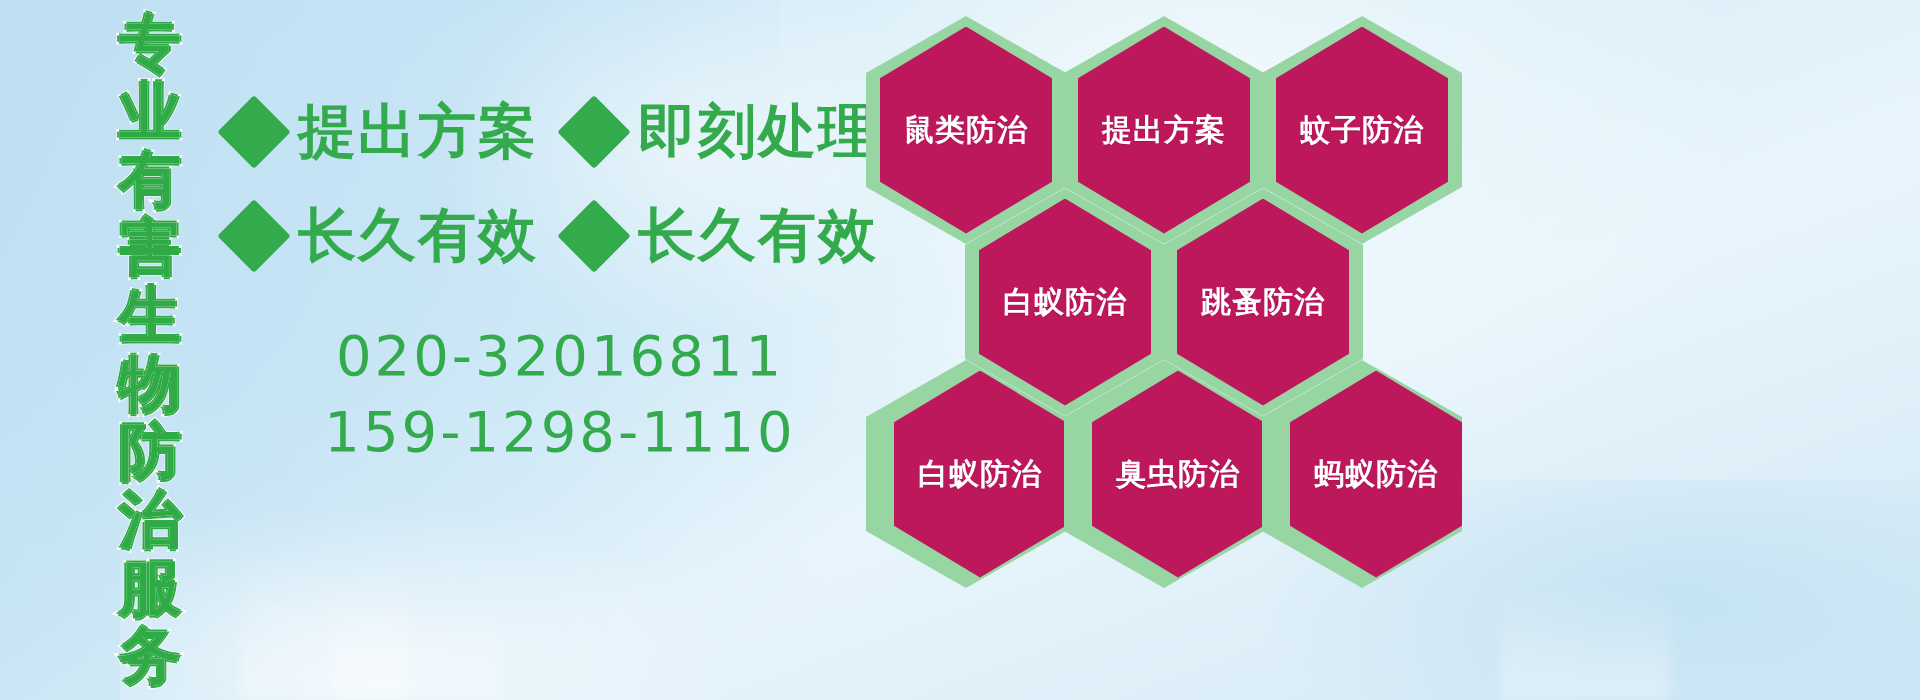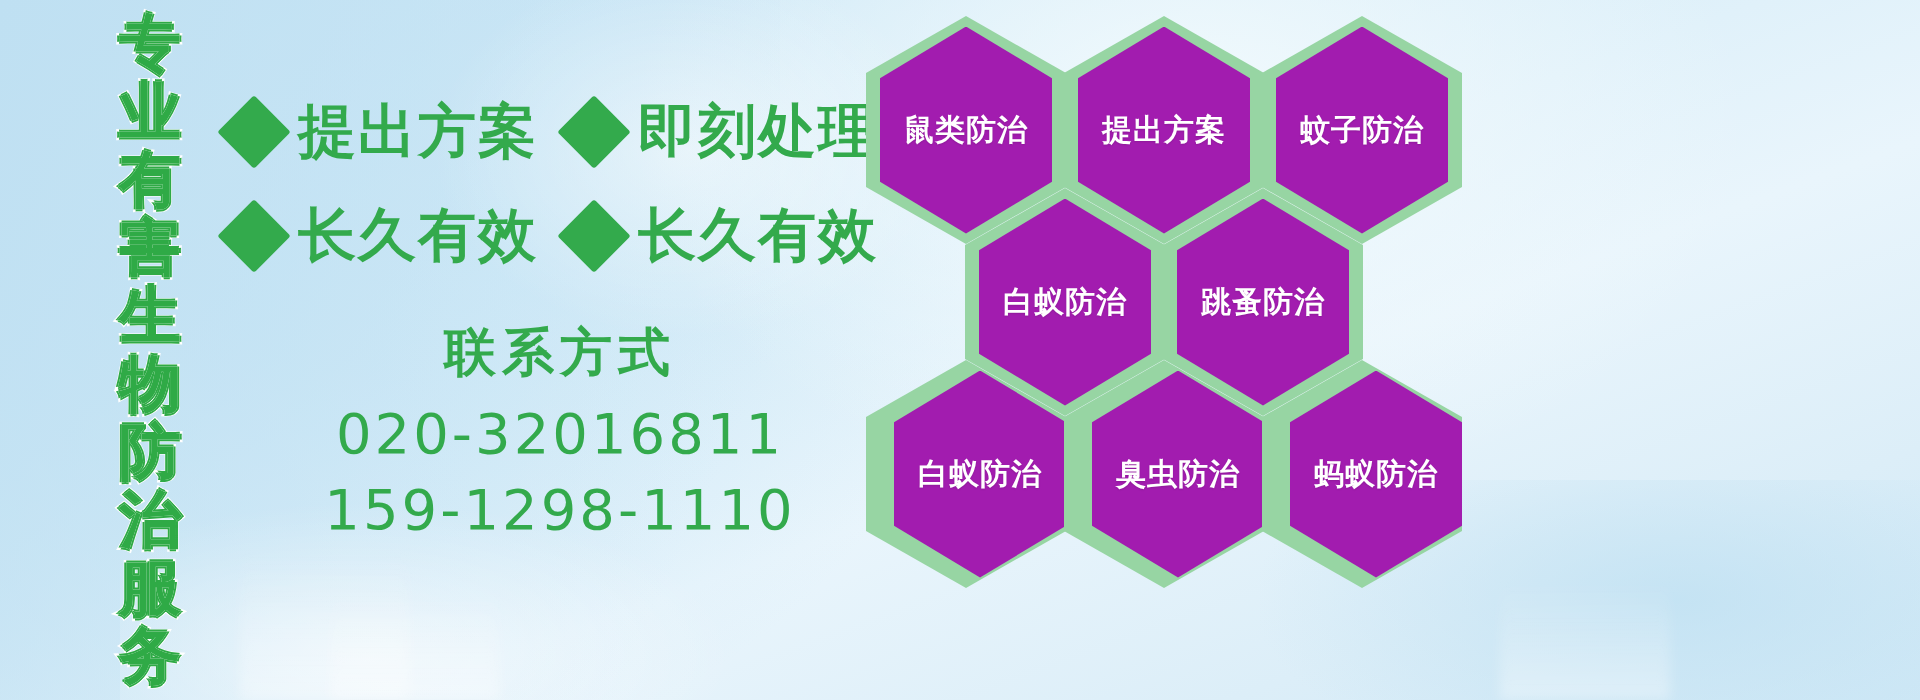--- a/index.html
+++ b/index.html
@@ -95,21 +95,21 @@
     width:200px; height:228px;
     -webkit-clip-path:polygon(50% 0%,100% 25%,100% 75%,50% 100%,0% 75%,0% 25%);
     clip-path:polygon(50% 0%,100% 25%,100% 75%,50% 100%,0% 75%,0% 25%);
     background:#97d5a3;
     display:flex; align-items:center; justify-content:center;
   }
   .hex-inner{
     width:172px; height:207px;
     -webkit-clip-path:polygon(50% 0%,100% 25%,100% 75%,50% 100%,0% 75%,0% 25%);
     clip-path:polygon(50% 0%,100% 25%,100% 75%,50% 100%,0% 75%,0% 25%);
-    background:#a21caf;
+    background:#be185d;
     display:flex; align-items:center; justify-content:center;
   }
   .hex-label{
     color:#ffffff; font-size:30px; font-weight:bold;
     letter-spacing:1px; white-space:nowrap;
     font-family:"DejaVu Sans","Liberation Sans",sans-serif;
     text-shadow:0 1px 2px rgba(0,0,0,.12);
   }
   
   .r0 { top:8px; }
@@ -169,21 +169,20 @@
       <span class="gap"></span>
       <div class="feature-item">
         <span class="diamond"></span>
         <span class="feature-text">长久有效</span>
       </div>
     </div>
 
   </div>
 
   <div id="contact-block">
-    <div id="contact-label">联系方式</div>
     <div class="phone">020-32016811</div>
     <div class="phone">159-1298-1110</div>
   </div>
 
   <div id="honeycomb">
 
     <div class="hex r0 c0">
       <div class="hex-inner">
         <span class="hex-label">鼠类防治</span>
       </div>

